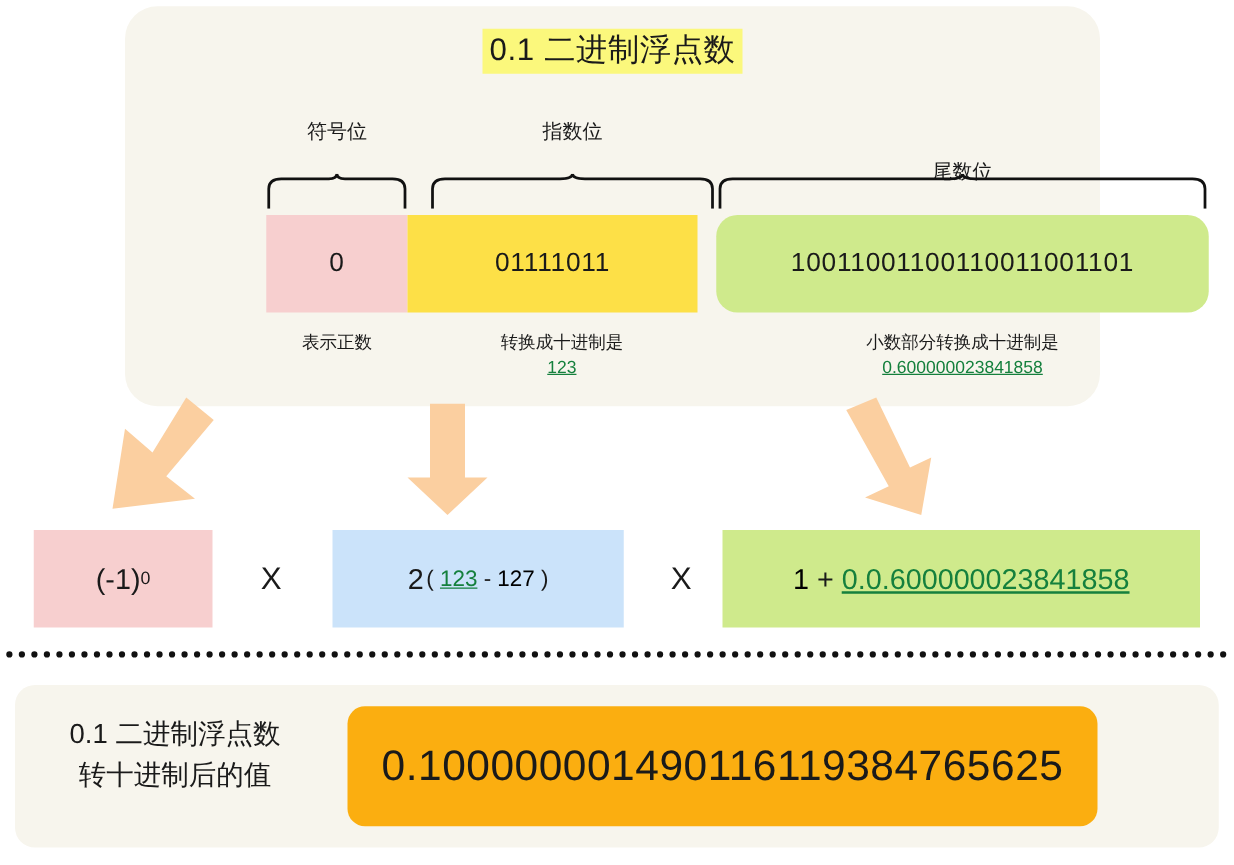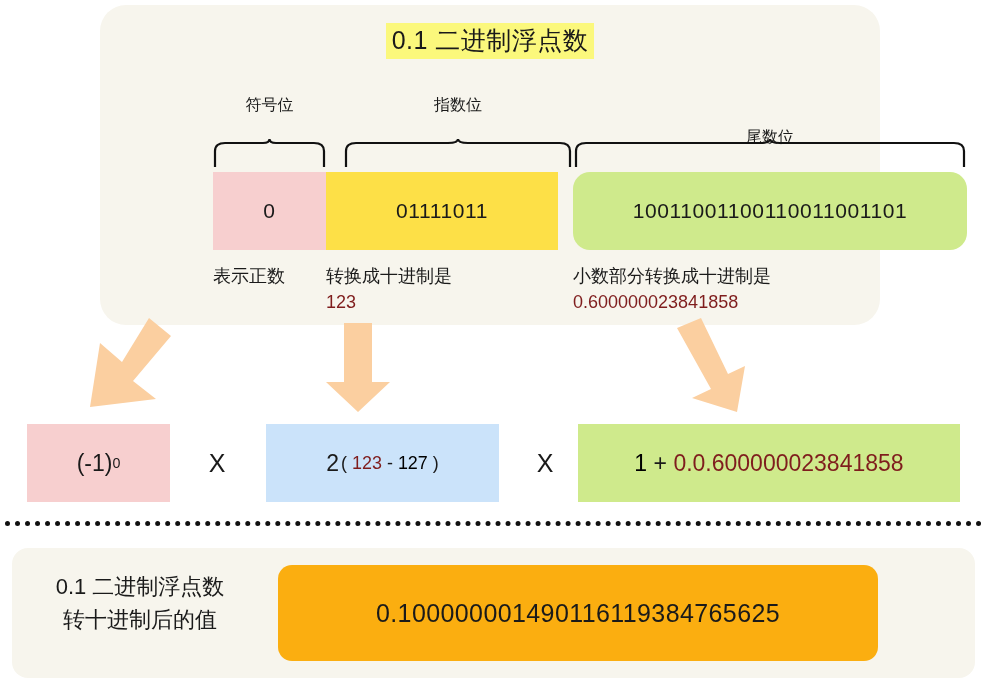--- a/index.html
+++ b/index.html
@@ -76,28 +76,29 @@
     font-size: 21px;
     letter-spacing: 0.6px;
   }
   #bits-sign     { left: 113px;  width: 113px; background: #f7cfcf; }
   #bits-exponent { left: 226px;  width: 232px; background: #fde047; }
   #bits-mantissa { left: 473px;  width: 394px; background: #cfea8c; border-radius: 17px; }
 
   
   .explain {
     position: absolute;
-    font-size: 18px;
+    text-align: center;
+    font-size: 14px;
     line-height: 1.45;
     white-space: nowrap;
   }
   #exp-sign     { left: 113px; top: 258px; width: 113px; }
   #exp-exponent { left: 226px; top: 258px; width: 247px; }
   #exp-mantissa { left: 473px; top: 258px; width: 394px; }
-  .blue-val { color: #7f1d1d; }
+  .blue-val { color: #15803d; text-decoration: underline; }
 
   
   .arrow-layer {
     position: absolute;
     left: 0; top: 0;
     width: 987px; height: 692px;
     pointer-events: none;
   }
 
   
@@ -169,21 +170,21 @@
     position: absolute;
     left: 278px;
     top: 565px;
     width: 600px;
     height: 96px;
     background: #fbae10;
     border-radius: 14px;
     display: flex;
     align-items: center;
     justify-content: center;
-    font-size: 25px;
+    font-size: 34px;
     letter-spacing: 0.4px;
   }
 </style>
 </head>
 <body>
 
 <div id="top-card">
 
   <div id="title-wrap">
     <span id="title">0.1 二进制浮点数</span>

